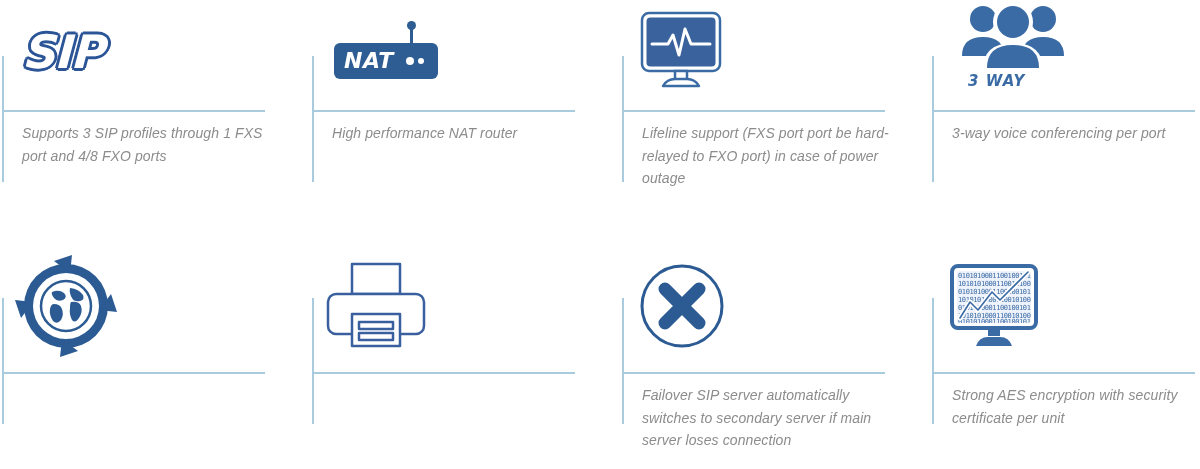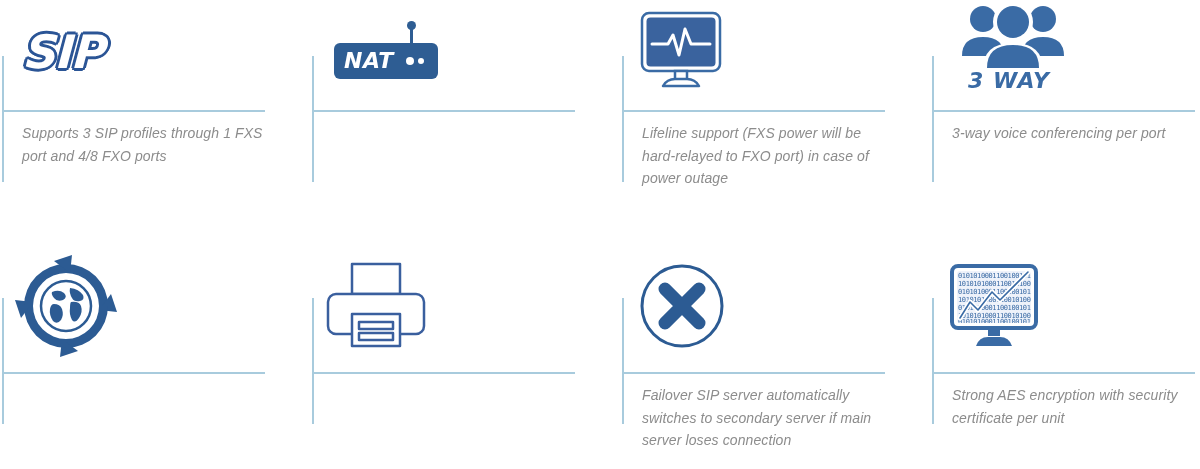--- a/index.html
+++ b/index.html
@@ -152,21 +152,21 @@
     height: 100px;
     margin-left: 6px;
   }
   .tw-label {
     position: absolute;
     left: 14px; top: 68px;
     color: #3a6ba5;
     font-family: "DejaVu Sans", sans-serif;
     font-weight: bold;
     font-style: italic;
-    font-size: 22px;
+    font-size: 15px;
     line-height: 22px;
     letter-spacing: 1px;
   }
 
   svg { display: block; overflow: visible; }
 </style>
 </head>
 <body>
 
 <div id="grid">
@@ -186,35 +186,36 @@
     <div class="icon-wrap">
       <div class="nat-router">
         <div class="nat-ant"></div>
         <div class="nat-ant-tip"></div>
         <div class="nat-body"></div>
         <div class="nat-text">NAT</div>
         <div class="nat-dot d1"></div>
         <div class="nat-dot d2"></div>
       </div>
     </div>
+    <div class="caption">High performance NAT router</div>
   </div>
 
   <div class="cell row0 col2">
     <div class="vrule"></div>
     <div class="hrule"></div>
     <div class="icon-wrap">
       <svg width="86" height="86" viewBox="0 0 86 86">
         <rect x="4" y="4" width="78" height="58" rx="7" fill="#ffffff" stroke="#3a6ba5" stroke-width="2.5"></rect>
         <rect x="8.5" y="8.5" width="69" height="49" rx="4" fill="#3a639e"></rect>
         <polyline points="14,35 30,35 35,26 41,46 47,20 53,35 72,35" fill="none" stroke="#ffffff" stroke-width="3" stroke-linejoin="round" stroke-linecap="round"></polyline>
         <rect x="37" y="62" width="12" height="9" fill="#ffffff" stroke="#3a6ba5" stroke-width="2.5"></rect>
         <path d="M25,77 q4,-7 12,-7 h12 q8,0 12,7 z" fill="#ffffff" stroke="#3a6ba5" stroke-width="2.5" stroke-linejoin="round"></path>
       </svg>
     </div>
-    <div class="caption">Lifeline support (FXS power will be hard-relayed to FXO port) in case of power outage</div>
+    <div class="caption">Lifeline support (FXS port port be hard-relayed to FXO port) in case of power outage</div>
   </div>
 
   <div class="cell row0 col3">
     <div class="vrule"></div>
     <div class="hrule"></div>
     <div class="icon-wrap">
       <div class="threeway">
         <svg width="118" height="70" viewBox="0 0 118 70">
 
           <circle cx="29" cy="17" r="13" fill="#3a6ba5"></circle>

